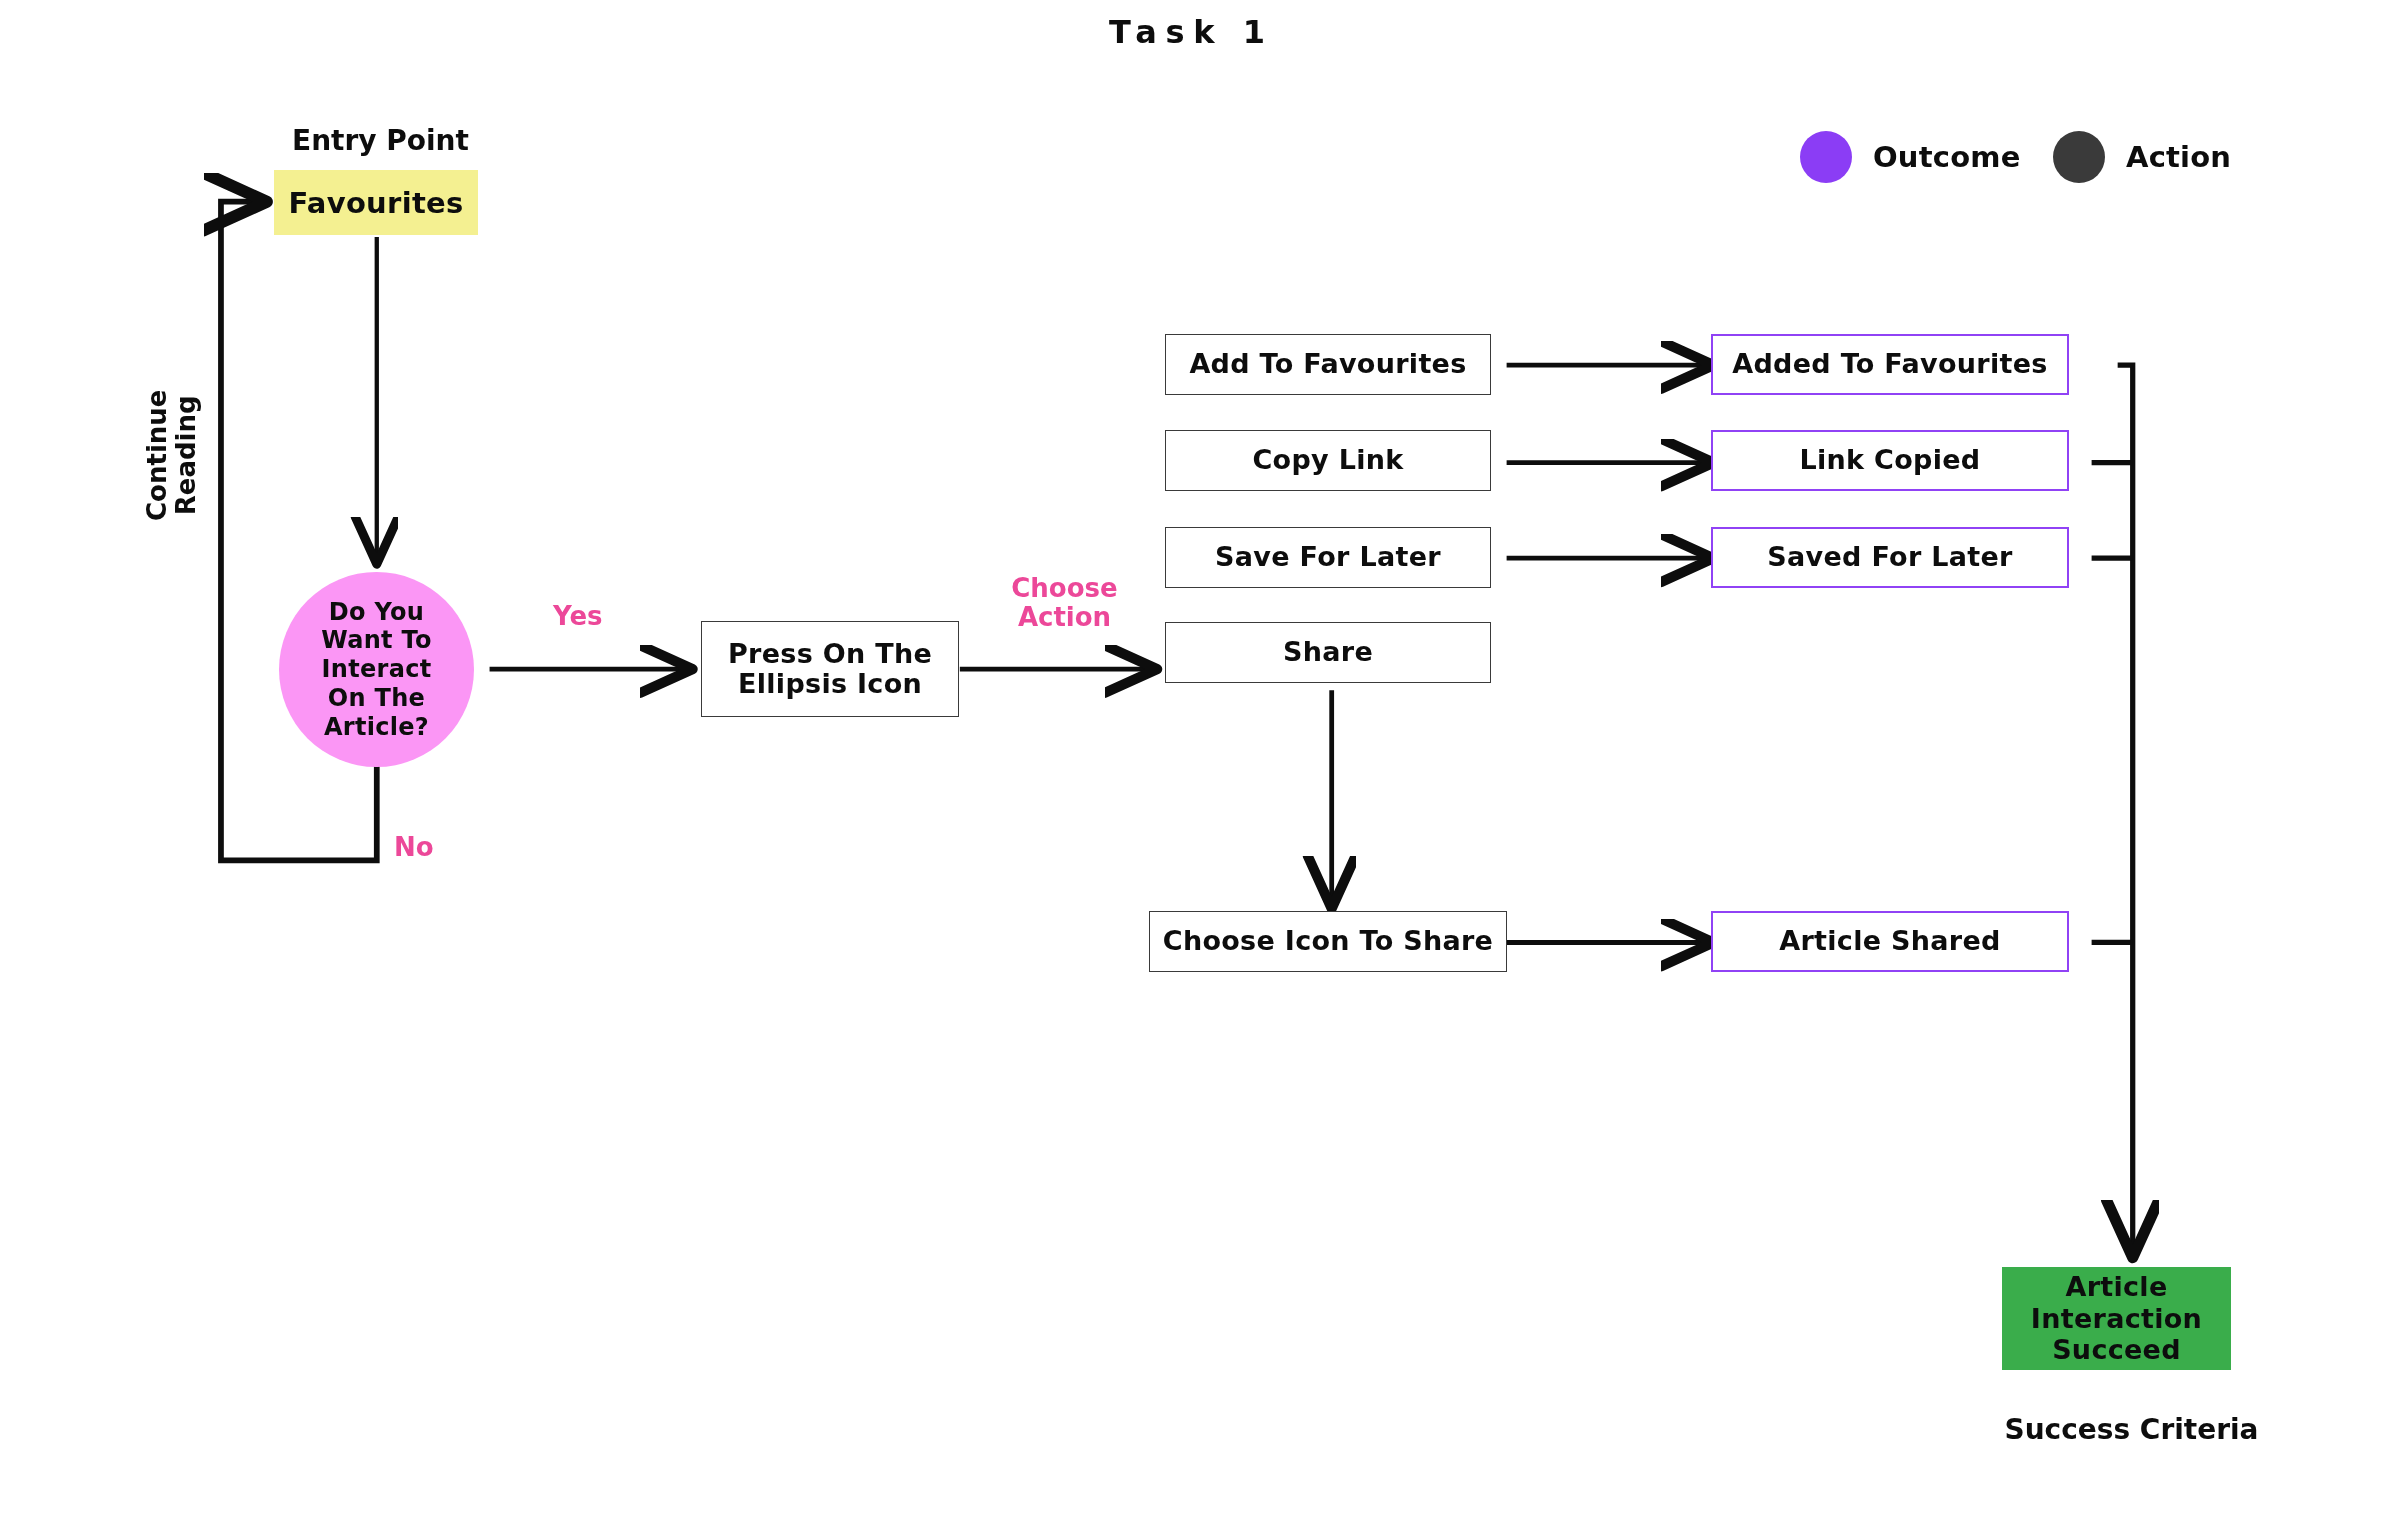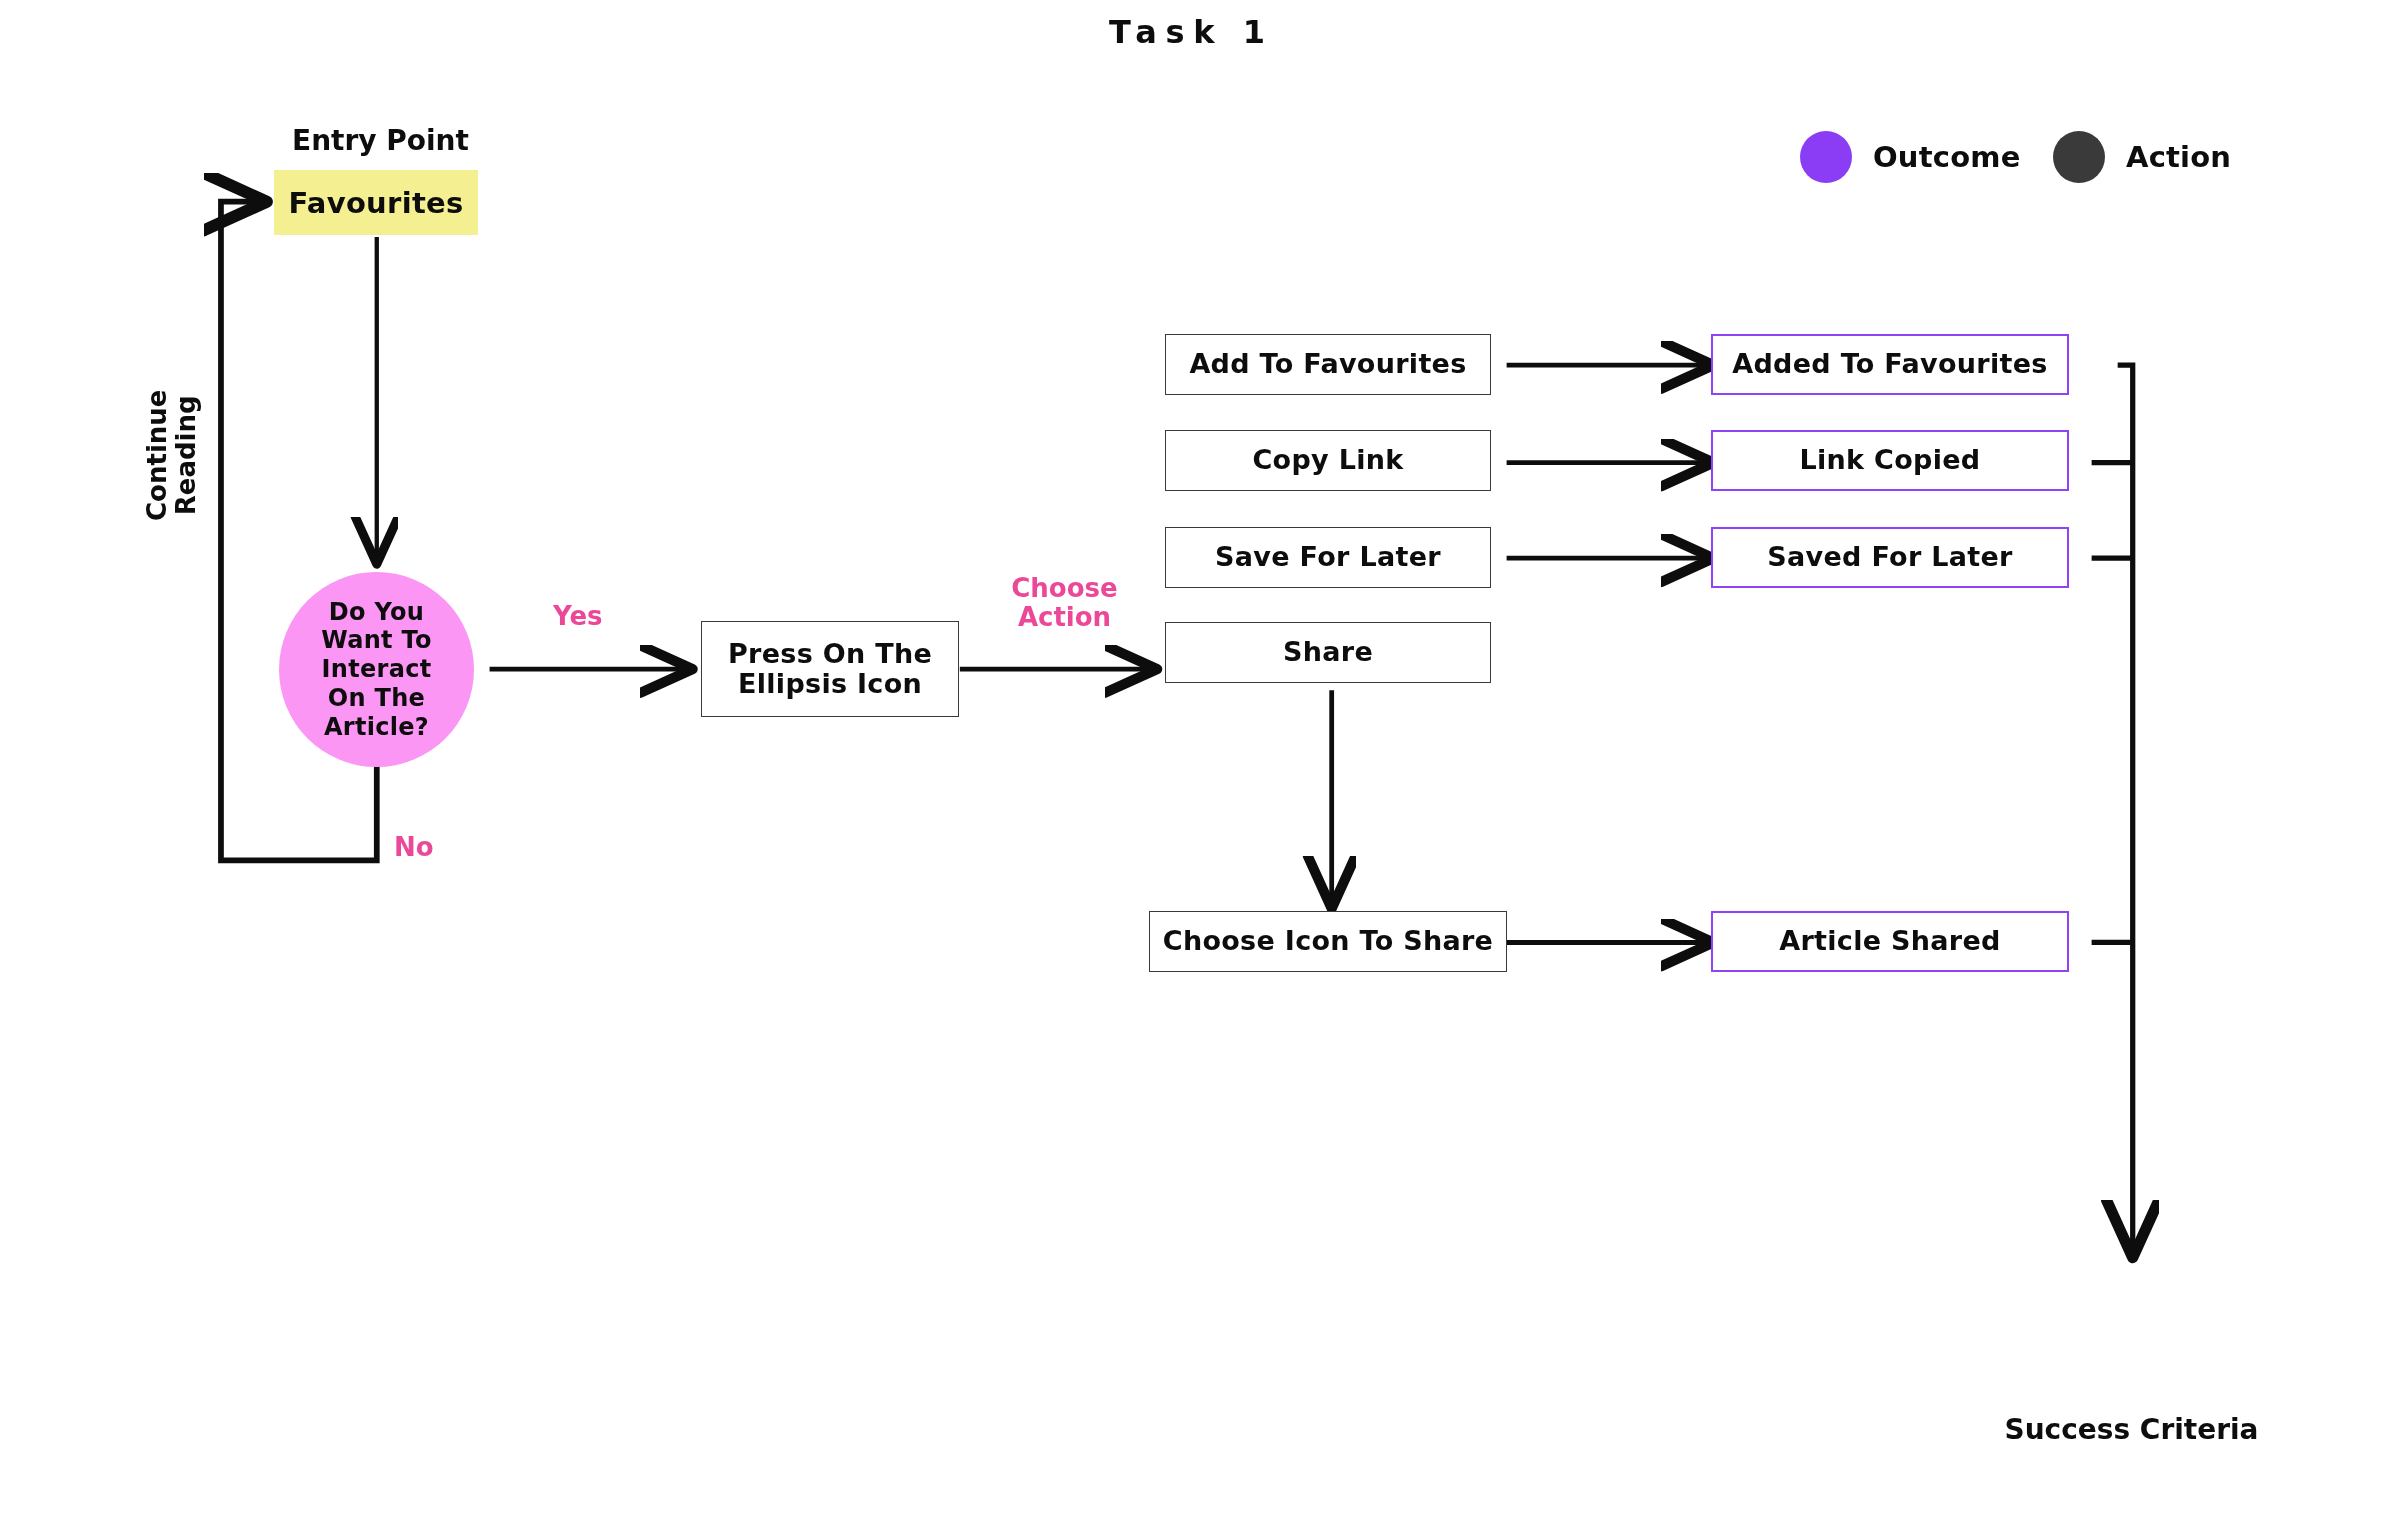--- a/index.html
+++ b/index.html
@@ -208,15 +208,22 @@
   <div class="node box-action" style="left:1165px; top:430px; width:326px; height:61px;">Copy Link</div>
   <div class="node box-action" style="left:1165px; top:527px; width:326px; height:61px;">Save For Later</div>
   <div class="node box-action" style="left:1165px; top:622px; width:326px; height:61px;">Share</div>
   <div class="node box-action" style="left:1149px; top:911px; width:358px; height:61px;text-align:center;">Choose Icon To Share</div>
 
   <div class="node box-outcome" style="left:1711px; top:430px; width:358px; height:61px;">Link Copied</div>
   <div class="node box-outcome" style="left:1711px; top:334px; width:358px; height:61px;">Added To Favourites</div>
   <div class="node box-outcome" style="left:1711px; top:527px; width:358px; height:61px;">Saved For Later</div>
   <div class="node box-outcome" style="left:1711px; top:911px; width:358px; height:61px;">Article Shared</div>
 
+  <div class="node box-success" style="left:2002px; top:1267px; width:229px; height:103px;">
+    <div>
+      <div>Article</div>
+      <div>Interaction</div>
+      <div>Succeed</div>
+    </div>
+  </div>
 
 </div>
 
 
 </body></html>

